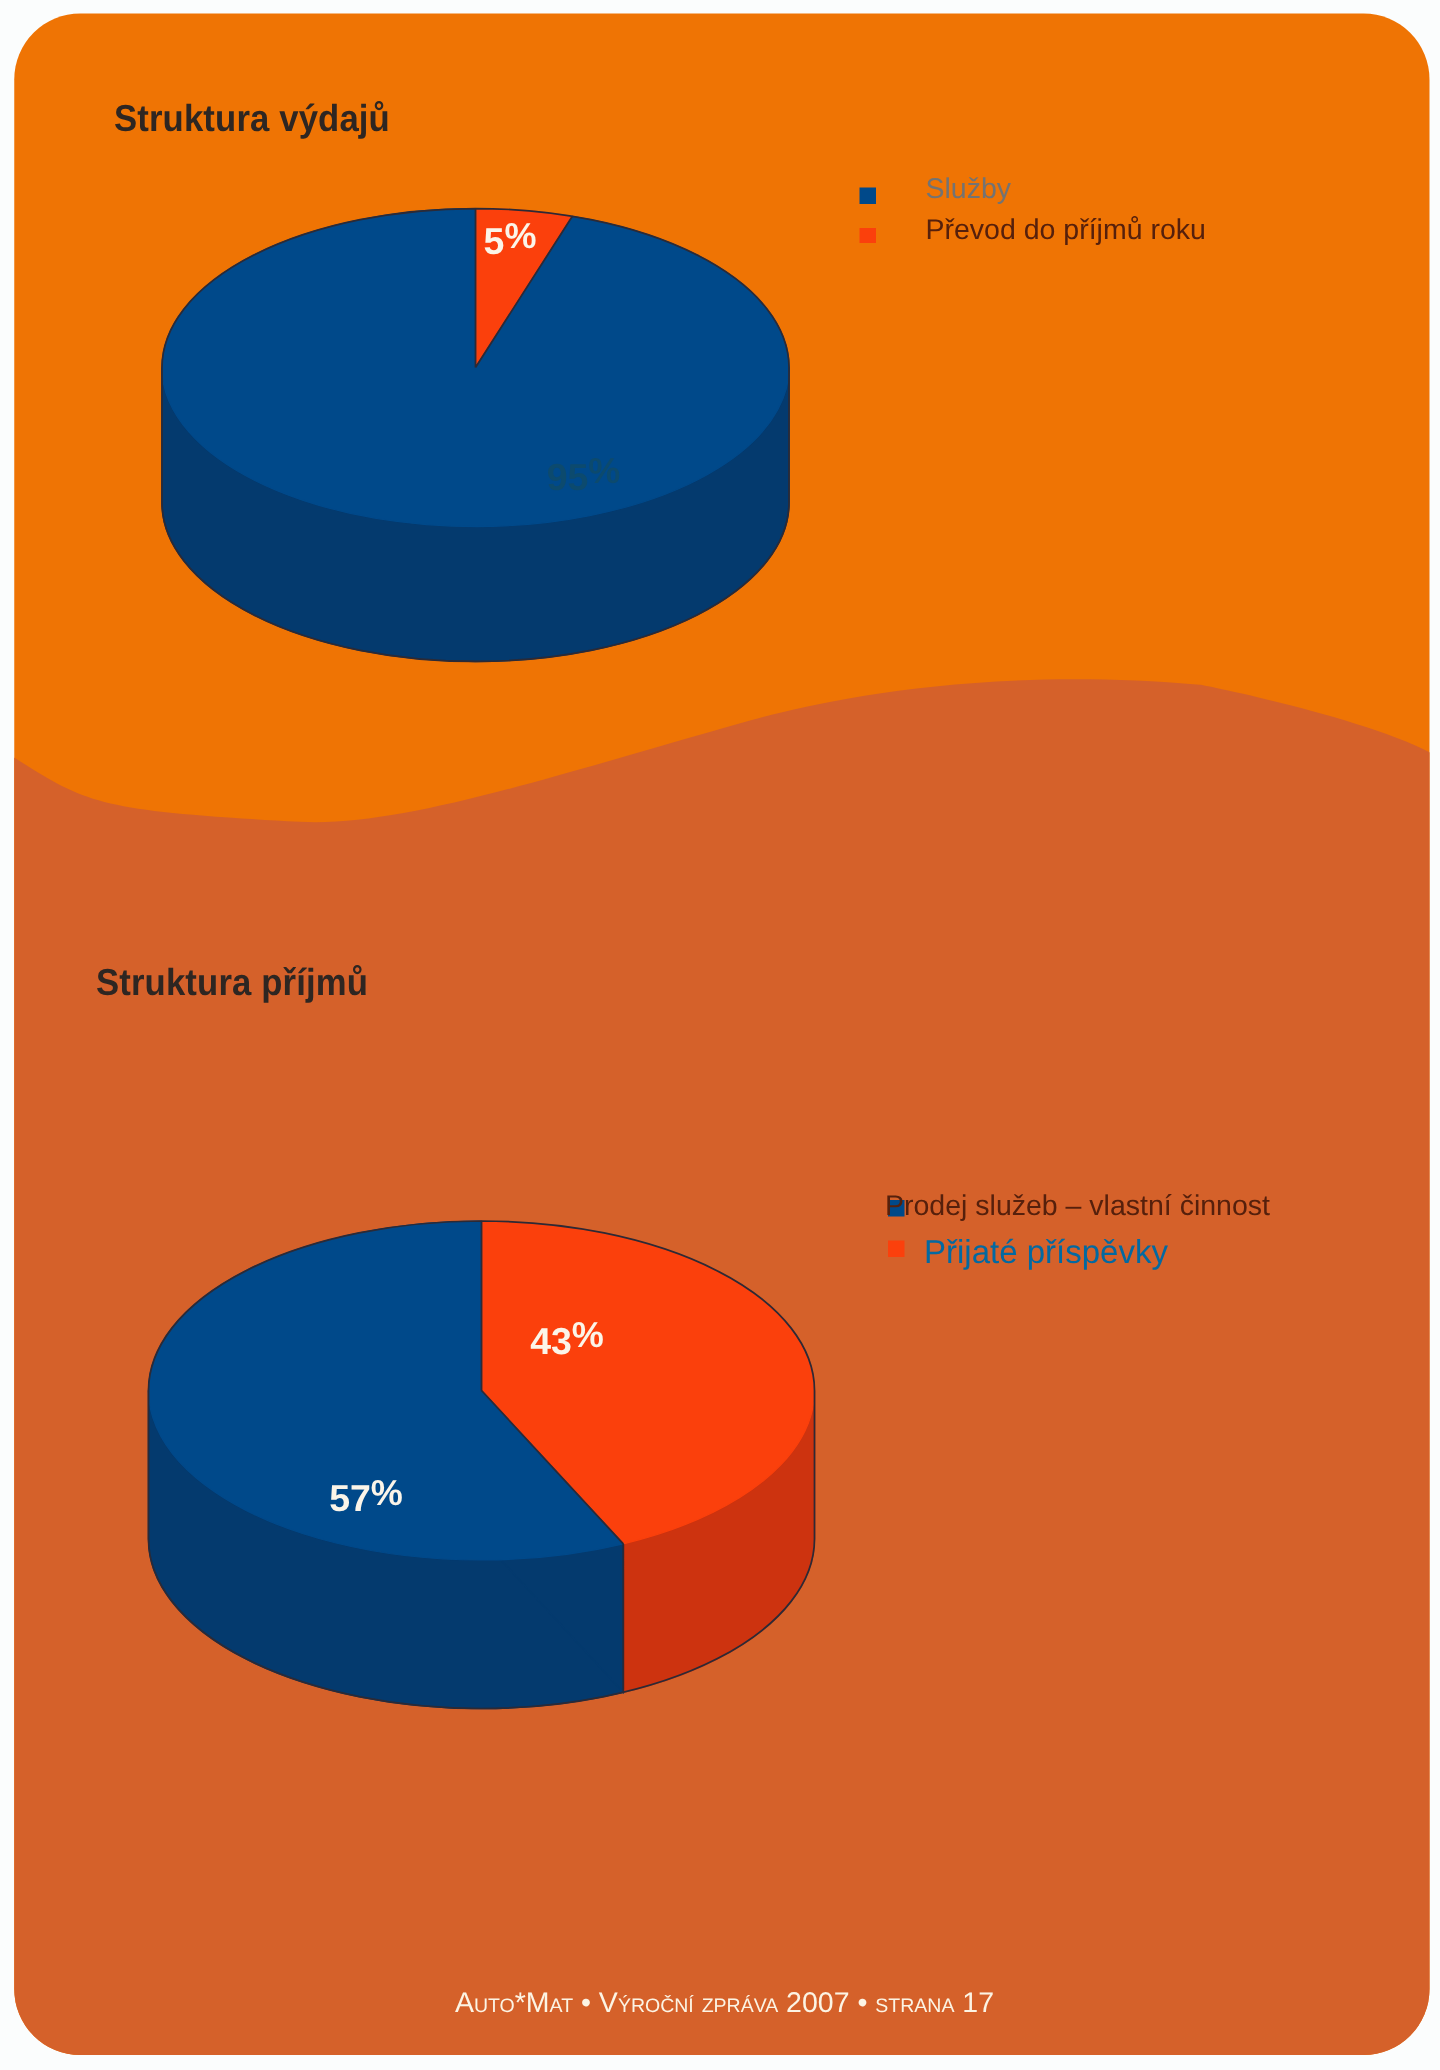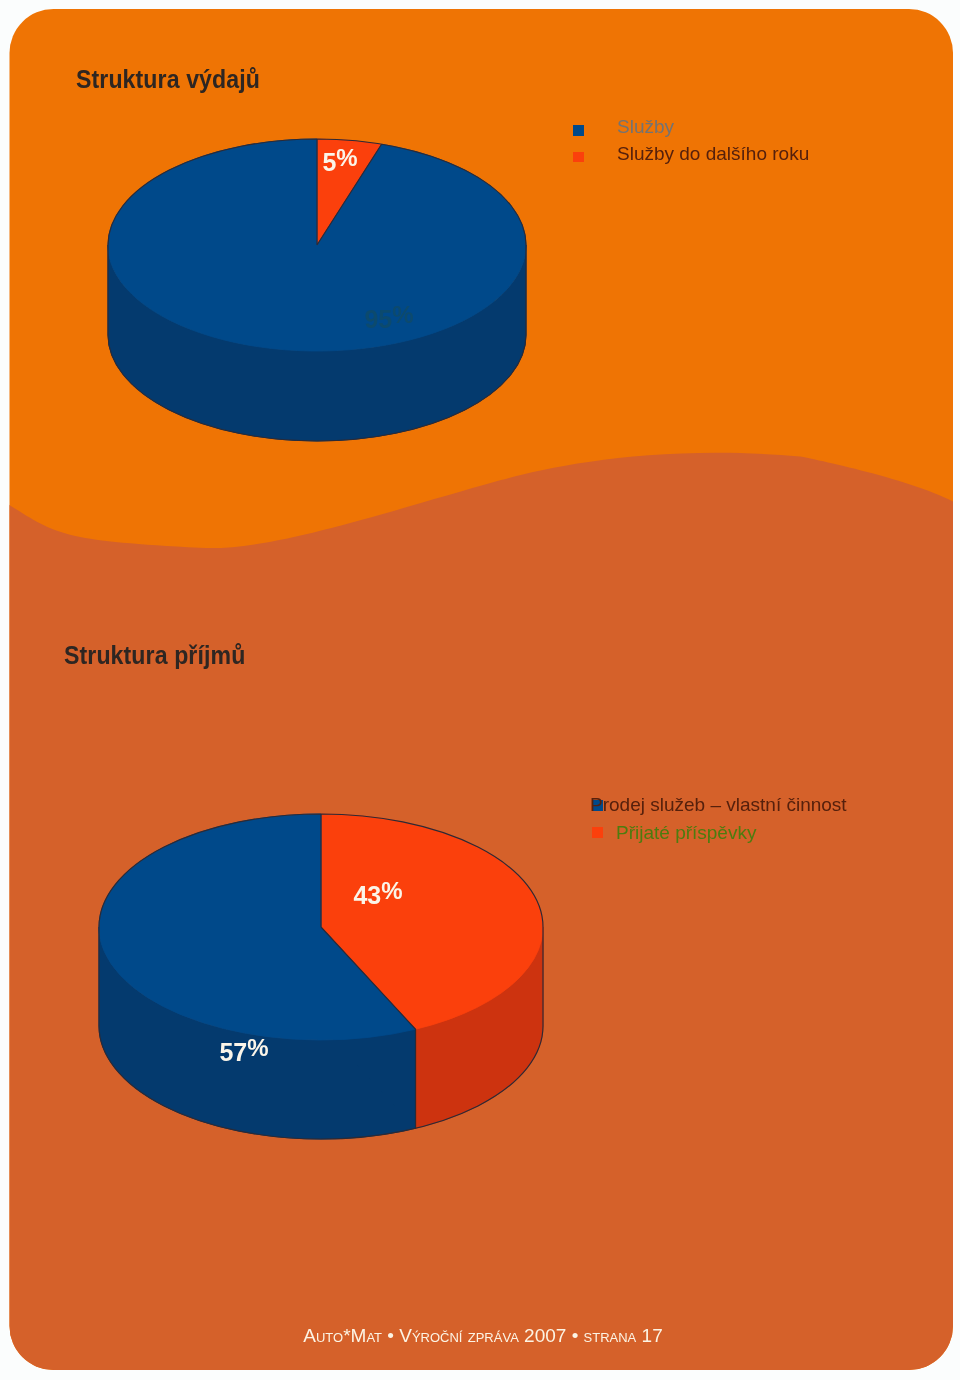--- a/index.html
+++ b/index.html
@@ -48,32 +48,32 @@
     </svg>
 
   <div id="layers">
 
     <div class="ttl" id="ttl0" style="left: 76px; top: 65px; font-size: 25px; color: rgb(46, 38, 34); transform: scaleX(0.925); transform-origin: 0px 0px;">Struktura výdajů</div>
 
     <div class="lgsq" id="lg0s0" style="left: 573px; top: 125px; background: rgb(0, 73, 138);"></div>
     <div class="lg" id="lg0t0" style="left: 617px; top: 115.9px; font-size: 19px; color: #737373;">Služby</div>
 
     <div class="lgsq" id="lg0s1" style="left: 573px; top: 151.6px; background: rgb(251, 64, 12);"></div>
-    <div class="lg" id="lg0t1" style="left: 617px; top: 143.35px; font-size: 19px; color: rgb(86, 32, 12);">Služby do dalšího roku</div>
+    <div class="lg" id="lg0t1" style="left: 617px; top: 143.35px; font-size: 19px; color: rgb(86, 32, 12);">Převod do příjmů roku</div>
 
     <div class="pct" id="pc0v0" style="left: 389px; top: 319px; font-size: 25px; color: #0c4a6e; transform: translate(-50%, -50%);">95<sup>%</sup></div>
     <div class="pct" id="pc0v1" style="left: 340px; top: 162px; font-size: 25px; color: rgb(251, 245, 233); transform: translate(-50%, -50%);">5<sup>%</sup></div>
 
     <div class="ttl" id="ttl1" style="left: 64px; top: 641px; font-size: 25px; color: rgb(46, 38, 34); transform: scaleX(0.925); transform-origin: 0px 0px;">Struktura příjmů</div>
 
     <div class="lgsq" id="lg1s0" style="left: 592px; top: 800px; background: rgb(0, 73, 138);"></div>
     <div class="lg" id="lg1t0" style="left: 590px; top: 794.4px; font-size: 19px; color: rgb(86, 32, 12);">Prodej služeb – vlastní činnost</div>
 
     <div class="lgsq" id="lg1s1" style="left: 592px; top: 827.2px; background: rgb(251, 64, 12);"></div>
-    <div class="lg" id="lg1t1" style="left: 616px; top: 821.65px; font-size: 19px; color: #4d7c0f;">Přijaté příspěvky</div>
+    <div class="lg" id="lg1t1" style="left: 616px; top: 821.65px; font-size: 22px; color: #0369a1;">Přijaté příspěvky</div>
 
-    <div class="pct" id="pc1v0" style="left: 244px; top: 1052px; font-size: 25px; color: rgb(251, 245, 233); transform: translate(-50%, -50%);">57<sup>%</sup></div>
+    <div class="pct" id="pc1v0" style="left: 244px; top: 1000px; font-size: 25px; color: rgb(251, 245, 233); transform: translate(-50%, -50%);">57<sup>%</sup></div>
     <div class="pct" id="pc1v1" style="left: 378px; top: 895px; font-size: 25px; color: rgb(251, 245, 233); transform: translate(-50%, -50%);">43<sup>%</sup></div>
 
     <div class="ftr" id="ftr" style="left: 483px; top: 1325px; font-size: 19px; color: rgb(252, 244, 228); transform: translateX(-50%); font-variant: small-caps;">Auto*Mat • Výroční zpráva 2007 • strana 17</div>
 
   </div>
 </div>
 
 </body></html>

